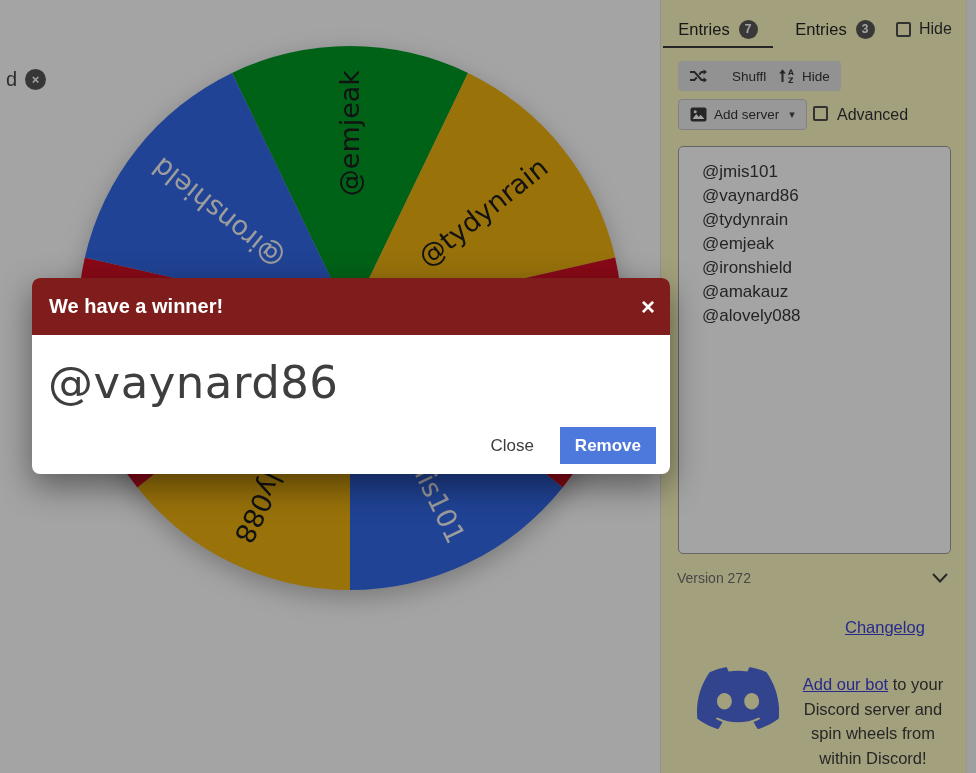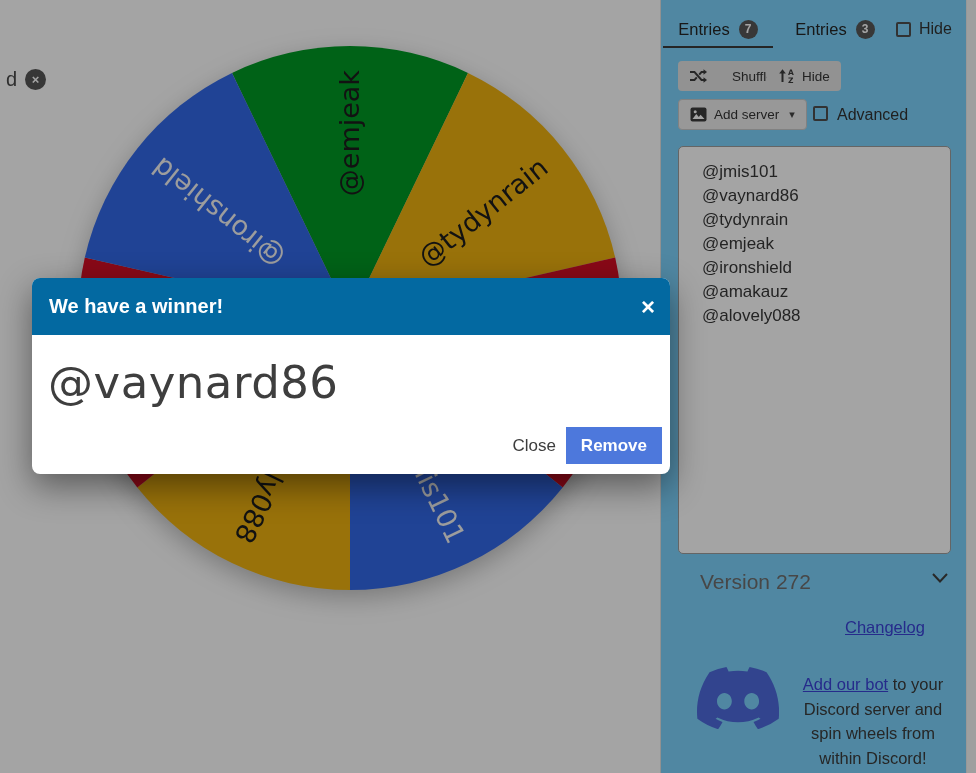--- a/index.html
+++ b/index.html
@@ -8,21 +8,21 @@
 
   
   .main{position:absolute;left:0;top:0;width:660px;height:773px;background:#fff;}
   .chip{position:absolute;left:0;top:64px;height:30px;display:flex;align-items:center;gap:8px;}
   .chip-text{font-size:20px;color:#4a4a4a;padding-left:6px;}
   .chip-close{width:21px;height:21px;border-radius:50%;background:#565656;color:#fff;
     display:flex;align-items:center;justify-content:center;font-size:13px;font-weight:bold;cursor:pointer;}
   #wheel-svg{position:absolute;left:70px;top:38px;filter:drop-shadow(0 8px 12px rgba(0,0,0,0.25));}
 
   
-  .sidebar{position:absolute;left:660px;top:0;width:316px;height:773px;background:#7dd3fc;border-left:1px solid #e2e2e2;box-sizing:border-box;}
+  .sidebar{position:absolute;left:660px;top:0;width:316px;height:773px;background:#fef9c3;border-left:1px solid #e2e2e2;box-sizing:border-box;}
   .scroll-gutter{position:absolute;right:0;top:0;width:9px;height:773px;background:#f7f7f7;border-left:1px solid #ececec;}
 
   .tabs{position:absolute;left:0;top:12px;height:36px;width:100%;display:flex;}
   .tab{display:flex;align-items:center;gap:9px;justify-content:center;height:34px;cursor:pointer;}
   .tab-entries{margin-left:2px;width:110px;border-bottom:2px solid #3a3a3a;}
   .tab-results{margin-left:10px;width:104px;}
   .tab-label{font-size:16.5px;color:#262626;}
   .tab-badge{min-width:19px;height:19px;border-radius:10px;background:#575757;color:#fff;
     font-size:12px;font-weight:bold;display:flex;align-items:center;justify-content:center;}
 
@@ -38,44 +38,44 @@
   .btn-sort{left:106px;top:61px;}
   .btn-addimage{left:17px;top:99px;background:#ececec;border:1px solid #c9c9c9;height:31px;box-sizing:border-box;}
   .caret{font-size:11px;color:#444;margin-left:3px;}
   .adv-wrap{position:absolute;left:152px;top:106px;display:flex;align-items:flex-start;gap:9px;}
 
   .entries-box{position:absolute;left:17px;top:146px;width:273px;height:408px;border:1px solid #9d9d9d;
     border-radius:5px;background:#fff;box-sizing:border-box;padding:13px 8px 8px 23px;overflow:hidden;cursor:text;}
   .entry-line{font-size:17px;color:#383838;line-height:24px;white-space:nowrap;}
 
   .version-row{position:absolute;left:0;top:568px;width:100%;height:24px;}
-  .version-text{position:absolute;left:16px;top:2px;font-size:21px;color:#6f6f6f;margin-left:23px;}
+  .version-text{position:absolute;left:16px;top:2px;font-size:14px;color:#6f6f6f;}
   .changelog-link{position:absolute;left:184px;top:2px;font-size:16.5px;color:#3b43d8;text-decoration:underline;cursor:pointer;margin-top:48px;}
   .changelog-chevron{position:absolute;left:270px;top:4px;cursor:pointer;}
 
   .discord-row{position:absolute;left:0;top:640px;width:100%;}
   .discord-logo{position:absolute;left:36px;top:27px;cursor:default;}
   .discord-text{position:absolute;left:136px;top:4px;width:152px;text-align:center;
     font-size:16.5px;line-height:24.5px;color:#3b3b3b;margin-top:28px;}
   .discord-text a{color:#3b43d8;text-decoration:underline;cursor:pointer;}
 
   
   .overlay{position:absolute;left:0;top:0;width:976px;height:773px;background:rgba(0,0,0,0.355);z-index:10;}
 
   
   .modal{position:absolute;left:32px;top:278px;width:638px;height:196px;z-index:20;border-radius:8px;
     background:#fff;box-shadow:0 12px 34px rgba(0,0,0,0.45);}
-  .modal-header{position:absolute;left:0;top:0;width:100%;height:57px;background:#0369a1;border-radius:8px 8px 0 0;}
+  .modal-header{position:absolute;left:0;top:0;width:100%;height:57px;background:#7f1d1d;border-radius:8px 8px 0 0;}
   .modal-title{position:absolute;left:17px;top:0;height:57px;display:flex;align-items:center;
     color:#fff;font-size:20px;font-weight:bold;}
   .modal-close{position:absolute;right:15px;top:0;height:57px;display:flex;align-items:center;
     color:#fff;font-size:24px;font-weight:bold;cursor:pointer;line-height:1;}
   .winner-name{position:absolute;left:16px;top:78px;font-size:45px;color:#3e3e3e;
     font-family:"DejaVu Sans",sans-serif;letter-spacing:0.5px;}
-  .modal-actions{position:absolute;right:8px;bottom:10px;display:flex;align-items:center;}
+  .modal-actions{position:absolute;right:14px;bottom:10px;display:flex;align-items:center;gap:16px;}
   .close-btn{font-size:17px;color:#3d3d3d;font-weight:500;padding:8px 10px;cursor:pointer;background:none;border:none;font-family:inherit;}
   .remove-btn{background:#4d78dc;color:#fff;font-size:17px;font-weight:bold;border:none;border-radius:0;
     padding:0 15px;height:37px;cursor:pointer;font-family:inherit;}
 </style>
 </head>
 <body>
 
 <div class="stage">
 
   <div class="main">

